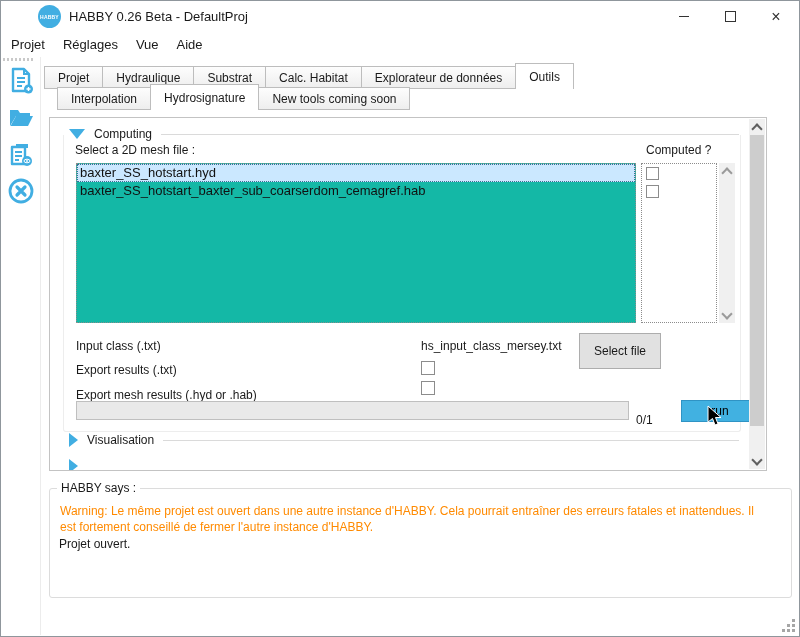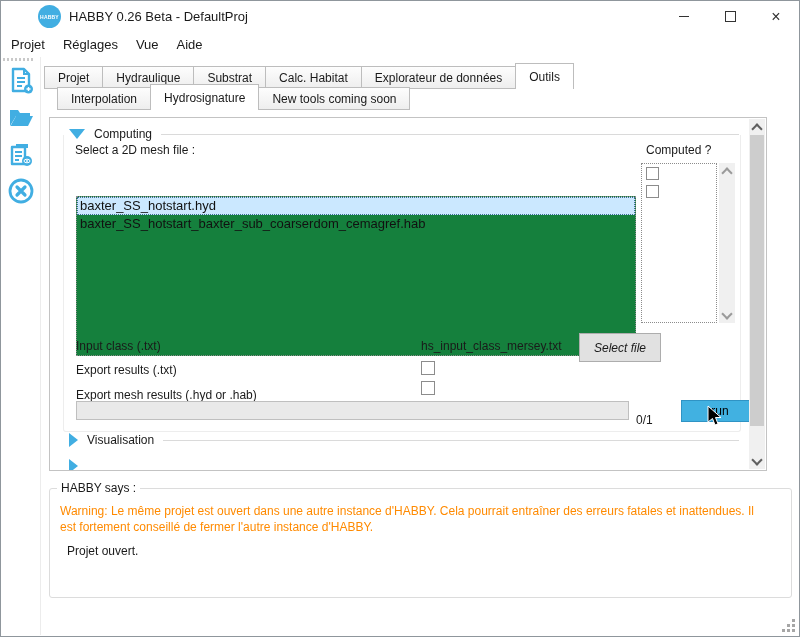--- a/index.html
+++ b/index.html
@@ -43,54 +43,54 @@
   .tri-down{width:0;height:0;border-left:8px solid transparent;border-right:8px solid transparent;
     border-top:10px solid #41aee2;}
   .tri-right{width:0;height:0;border-top:7px solid transparent;border-bottom:7px solid transparent;
     border-left:9px solid #41aee2;}
   .group-header{position:absolute;display:flex;align-items:center;gap:9px;font-size:12px;color:#1a1a1a;}
   .header-line{flex:1;border-top:1px solid #dadada;height:0;}
   .label{position:absolute;font-size:12px;color:#1a1a1a;white-space:nowrap;}
   .computing-box{position:absolute;left:13px;top:17px;width:676px;height:296px;
     border:1px solid #ededed;border-top:none;border-radius:0 0 3px 3px;}
   
-  .file-list{position:absolute;left:26px;top:45px;width:560px;height:160px;background:#15803d;
-    border:1px dotted #8c8c8c;box-sizing:border-box;font-size:13px;color:#111;overflow:hidden;margin-top:33px;}
+  .file-list{position:absolute;left:26px;top:45px;width:560px;height:160px;background:#14b8a6;
+    border:1px dotted #8c8c8c;box-sizing:border-box;font-size:13px;color:#111;overflow:hidden;}
   .file-row{height:18px;line-height:18px;padding:0 3px;white-space:nowrap;box-sizing:border-box;}
   .file-row.selected{background:#cbe8ff;outline:1px dotted #3b6e94;outline-offset:-1px;}
   .computed-box{position:absolute;left:591px;top:45px;width:76px;height:160px;background:#fff;
     border:1px dotted #8c8c8c;box-sizing:border-box;padding:3px 0 0 4px;}
   .checkbox{width:13px;height:13px;border:1px solid #8c8c8c;background:#fff;box-sizing:border-box;margin-bottom:5px;}
   .mini-scroll{position:absolute;left:669px;top:45px;width:16px;height:160px;background:#f0f0f0;}
   .chev{display:block;width:6px;height:6px;border-right:2px solid #9a9a9a;border-bottom:2px solid #9a9a9a;}
   .chev.up{transform:rotate(-135deg);margin-top:3px;}
   .chev.down{transform:rotate(45deg);margin-bottom:3px;}
   .sb-btn{position:absolute;left:0;width:100%;height:16px;display:flex;align-items:center;justify-content:center;}
   
-  .file-btn{position:absolute;left:529px;top:215px;width:82px;height:29px;background:#e1e1e1;
+  .file-btn{position:absolute;left:529px;top:215px;width:82px;height:36px;background:#e1e1e1;
     border:1px solid #adadad;font-size:12px;color:#1a1a1a;display:flex;align-items:center;
-    justify-content:center;box-sizing:border-box;font-style:italic;}
+    justify-content:center;box-sizing:border-box;}
   .progress{position:absolute;left:26px;top:283px;width:553px;height:19px;background:#e9e9e9;
     border:1px solid #bfbfbf;box-sizing:border-box;}
   .progress-fill{height:100%;width:0%;background:#41aee2;}
   .run-btn{position:absolute;left:631px;top:282px;width:78px;height:22px;background:#41b1e1;
     border:1px solid #2f93c4;font-size:12px;color:#000;display:flex;align-items:center;
     justify-content:center;box-sizing:border-box;}
   
   .vscroll{position:absolute;right:1px;top:1px;width:16px;height:350px;background:#f0f0f0;}
   .vscroll .thumb{position:absolute;left:1px;top:16px;width:14px;height:291px;background:#cdcdcd;}
   .vscroll .chev{border-color:#606060;}
   
   .says-box{position:absolute;left:48px;top:487px;width:743px;height:110px;
     border:1px solid #dcdcdc;border-radius:3px;box-sizing:border-box;}
   .says-title{position:absolute;left:56px;top:480px;background:#fff;padding:0 4px;
     font-size:12px;color:#1a1a1a;}
   .says-text{position:absolute;left:58px;top:501px;width:706px;font-size:12px;line-height:16px;}
   .msg-warning{color:#ff8a00;margin:1px;}
-  .msg-info{color:#1a1a1a;margin:8px;}
+  .msg-info{color:#1a1a1a;margin:0;}
   
   .resize-grip{position:absolute;right:3px;bottom:3px;}
   .cursor{position:absolute;left:706px;top:404px;z-index:9;}
 </style>
 </head>
 <body>
 
 <div id="window">
 
   <div class="titlebar">

